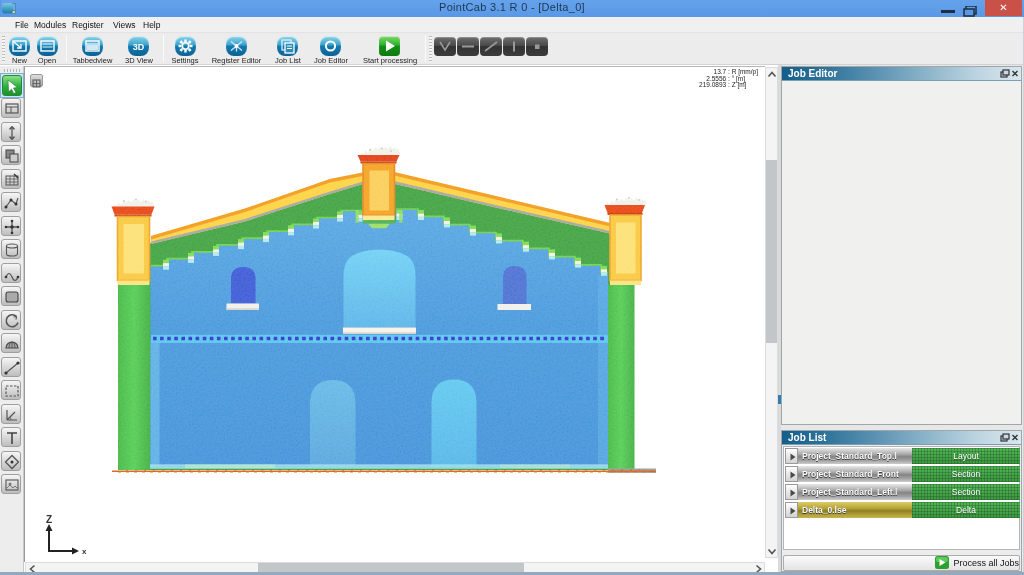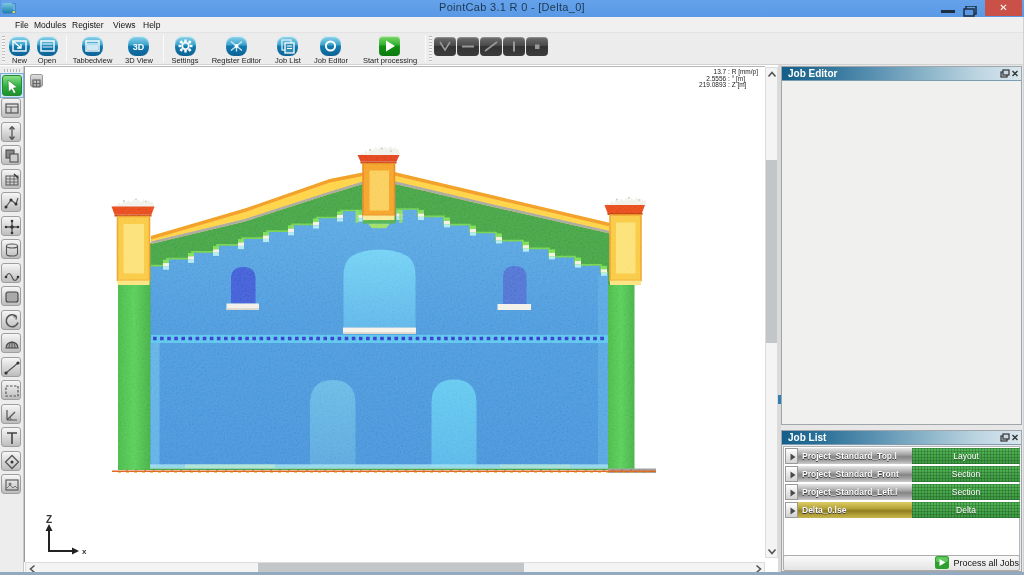--- a/index.html
+++ b/index.html
@@ -43,21 +43,21 @@
 
 #axis{left:30px;top:511px}
 
 #rightzone{left:778px;top:65px;width:246px;height:510px;background:#e7e7e7}
 #rsplit{left:778px;top:65px;width:3px;height:510px;background:#dadada}
 .panel{position:absolute;left:781px;width:241px;border:1px solid #a0a6aa}
 .ptitle{position:absolute;left:0;top:0;width:100%;height:14px;background:linear-gradient(90deg,#135f8a 0%,#2e7399 18%,#5d93b3 40%,#8fb7cb 62%,#bdd5e1 82%,#d9e7ee 100%);color:#fff;font-size:10px;font-weight:bold;line-height:14px;padding-left:6px;border-bottom:1px solid #7d9eb2}
 .pbtns{position:absolute;right:3px;top:2px;width:18px;height:10px}
 #jobeditor{top:66px;height:359px;background:#f0f0ef}
 #joblist{top:430px;height:142px;background:#ececec}
-#jlbox{position:absolute;left:1px;top:15px;width:237px;height:123px;background:#fff;border:1px solid #b5b5b5}
+#jlbox{position:absolute;left:1px;top:15px;width:237px;height:104px;background:#fff;border:1px solid #b5b5b5}
 .jrow{position:absolute;left:1px;height:16px;width:235px}
 .jplay{position:absolute;left:0;top:0;width:13px;height:16px;background:linear-gradient(180deg,#fff,#d2d2d2);border:1px solid #9a9a9a}
 .jname{position:absolute;left:13px;top:0;width:114px;height:16px;background:linear-gradient(180deg,#e8e8e8 0%,#ababab 38%,#848484 55%,#a2a2a2 78%,#cccccc 100%);color:#fff;font-weight:bold;font-size:8.5px;line-height:16px;padding-left:4px;white-space:nowrap;overflow:hidden;text-shadow:0 1px 0 #3c3c3c,0 -0.5px 0 rgba(60,60,60,.5)}
 .jname.delta{background:linear-gradient(180deg,#ddcb68 0%,#b5a338 40%,#8f7e20 55%,#ac9a33 75%,#c7b64e 100%)}
 .jstat{position:absolute;left:127px;top:0;width:108px;height:16px;color:#fff;font-weight:normal;font-size:8.5px;line-height:16px;text-align:center;text-shadow:0 1px 1px #2c5c2c;background:repeating-linear-gradient(90deg,rgba(40,40,80,.28) 0 1px,rgba(0,0,0,0) 1px 3px),repeating-linear-gradient(180deg,rgba(20,70,20,.28) 0 1px,rgba(0,0,0,0) 1px 3px),linear-gradient(180deg,#50b850,#3a993a)}
 #processbtn{position:absolute;left:1px;top:124px;width:237px;height:16px;background:linear-gradient(180deg,#fafafa,#e4e4e4);border:1px solid #adadad;border-radius:2px;font-size:9px;text-align:right;line-height:15px;color:#111}
 
 #bleft{left:0;top:0;width:1px;height:17px;background:#5898e5}
 #bright{left:1023px;top:17px;width:1px;height:558px;background:#ced2d6}
 #bbottom{left:0;top:572px;width:1024px;height:3px;background:#93a9c0}

